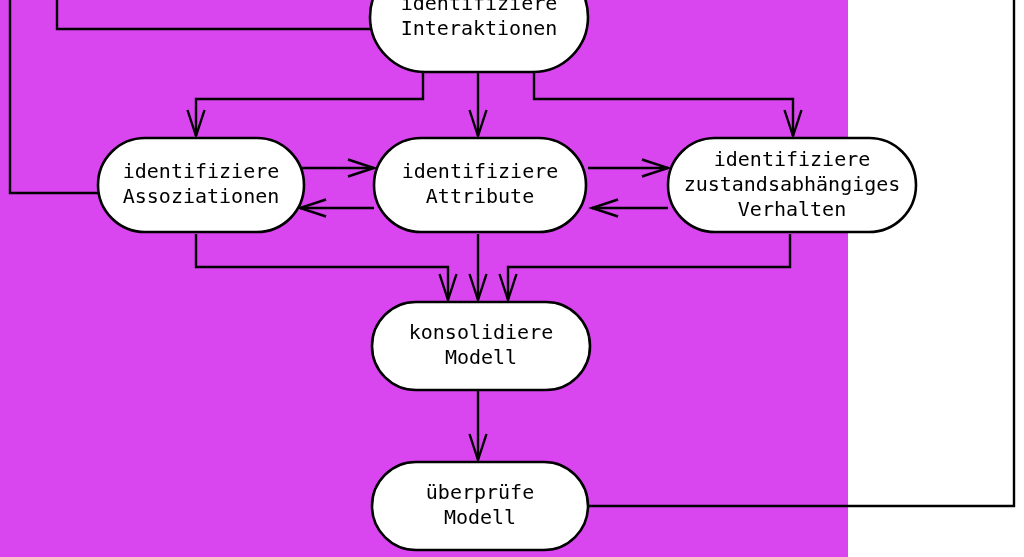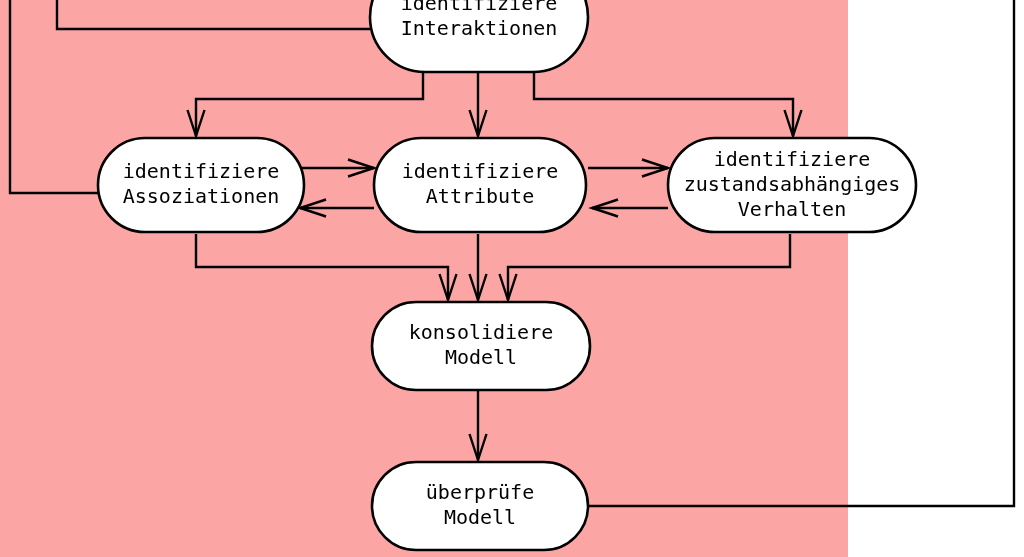--- a/index.html
+++ b/index.html
@@ -10,21 +10,21 @@
   body {
     width: 1024px;
     height: 557px;
     overflow: hidden;
     font-family: "DejaVu Sans Mono", "Liberation Mono", monospace;
   }
   #diagram-root {
     position: relative;
     width: 848px;
     height: 557px;
-    background: #fca5a5;
+    background: #d946ef;
   }
   svg.flow {
     display: block;
     width: 1024px;
     height: 557px;
   }
   .node-shape {
     fill: #ffffff;
     stroke: #000000;
     stroke-width: 2.6;

